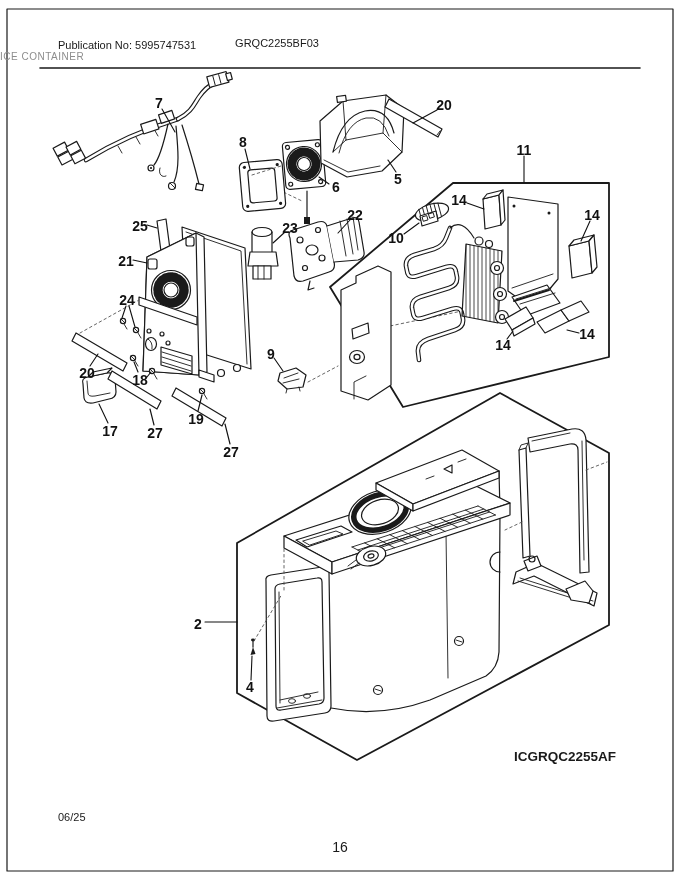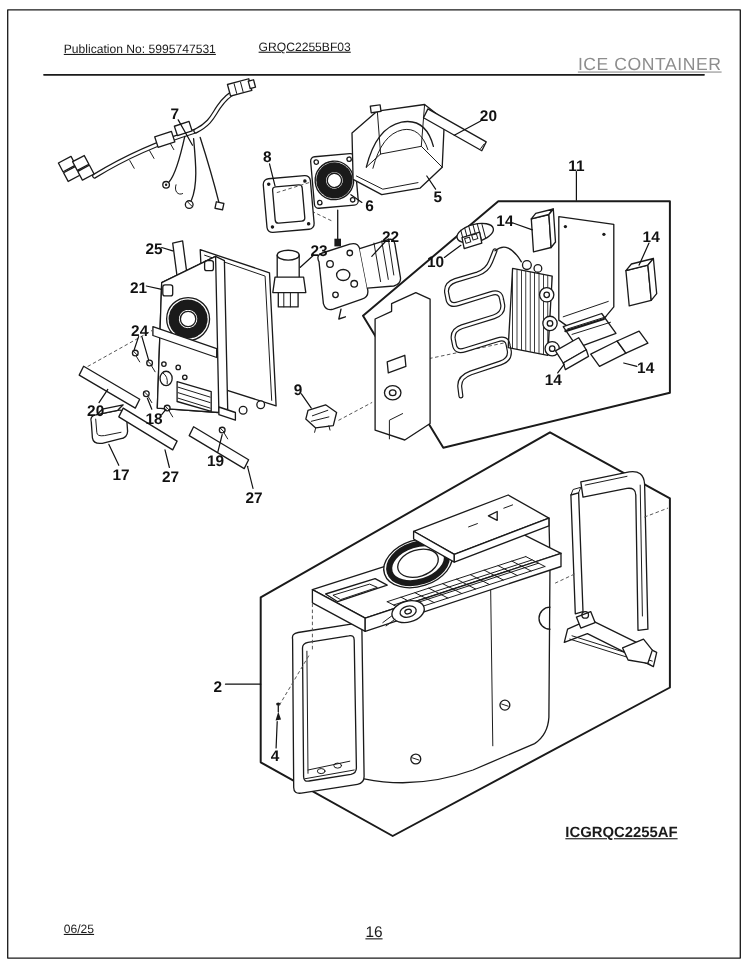--- a/index.html
+++ b/index.html
@@ -1,22 +1,22 @@
 <!DOCTYPE html>
 <html><head>
 <meta charset="utf-8">
 <style>
   html,body{margin:0;padding:0;background:#fff;}
   body{width:680px;height:880px;position:relative;font-family:"Liberation Sans",sans-serif;color:#1a1a1a;overflow:hidden;}
-  .abs{position:absolute;text-decoration:underline;}
+  .abs{position:absolute;}
   .pub{left:58px;top:39px;font-size:11px;}
   .model{left:0;top:37px;width:554px;text-align:center;font-size:11px;}
-  .doctitle{left:0;top:51px;width:656px;text-align:right;font-size:16px;color:#8d8d8d;letter-spacing:.5px;}
+  .doctitle{left:0;top:51px;width:656px;text-align:left;font-size:10px;color:#8d8d8d;letter-spacing:.5px;}
   .dwgcode{right:64px;top:749px;font-size:13.5px;font-weight:bold;text-align:right;}
-  .fdate{left:58px;top:839px;font-size:11px;}
+  .fdate{left:58px;top:811px;font-size:11px;}
   .fpage{left:0;top:839px;width:680px;text-align:center;font-size:14px;}
   svg{position:absolute;left:0;top:0;}
   svg *{stroke-linejoin:round;stroke-linecap:round;}
   .s{stroke:#1a1a1a;stroke-width:1.2;fill:none;}
   .f{stroke:#1a1a1a;stroke-width:1.2;fill:#fff;}
   .b{stroke:#1a1a1a;stroke-width:1.8;fill:none;}
   .thin{stroke:#1a1a1a;stroke-width:0.9;fill:none;}
   .dash{stroke:#555;stroke-width:0.9;stroke-dasharray:2.5 3;fill:none;}
   .tube{stroke:#1a1a1a;stroke-width:4.6;fill:none;}
   .tubein{stroke:#fff;stroke-width:2.4;fill:none;}

